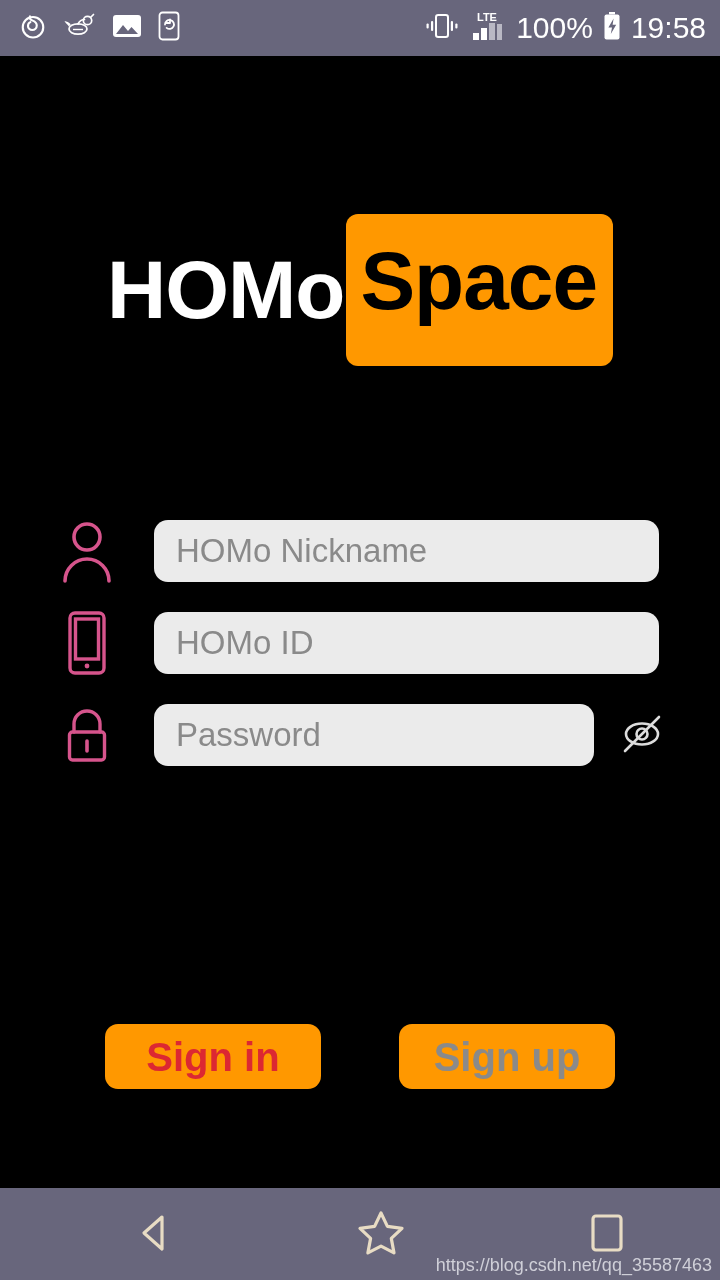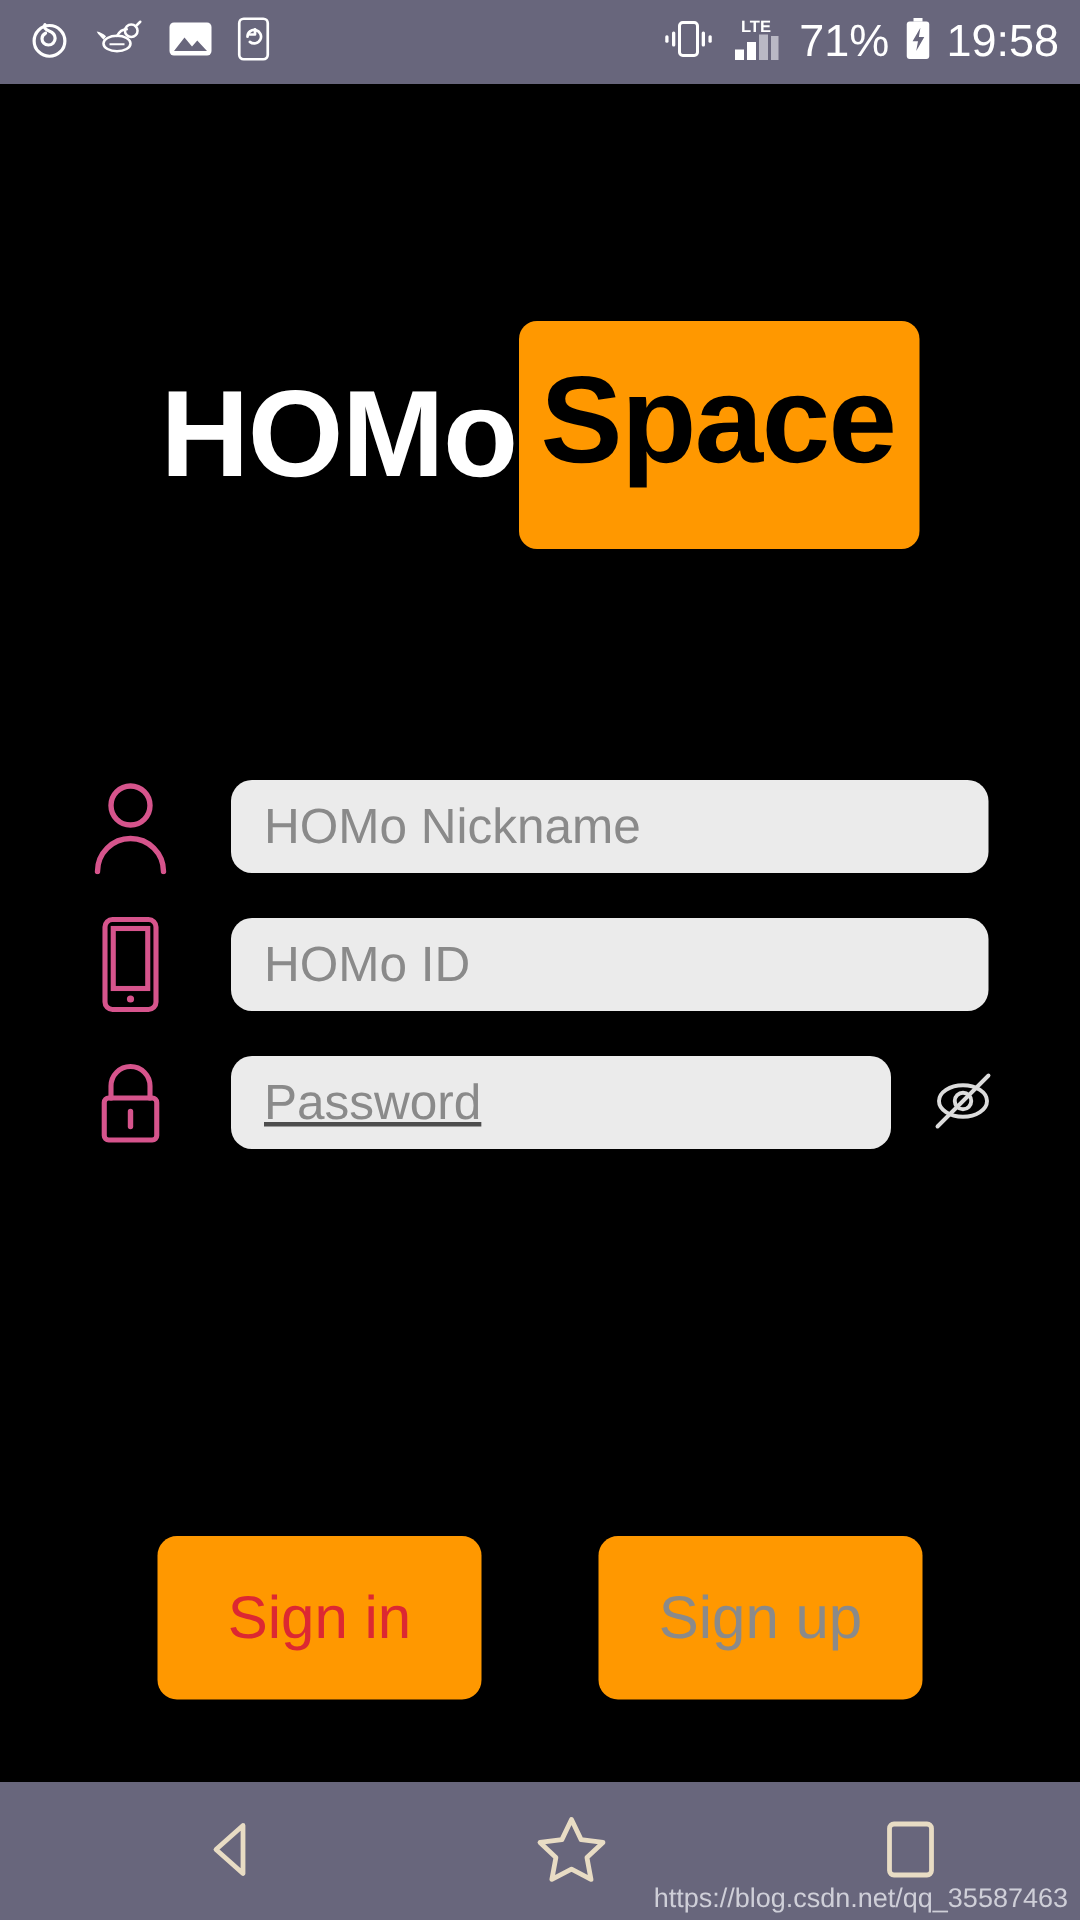--- a/index.html
+++ b/index.html
@@ -74,38 +74,38 @@
     background:#ebebeb;
     border-radius:14px;
     border:none; outline:none;
     font-size:33px; color:#4d4d4d;
     padding:0 22px;
     font-family:"Liberation Sans", sans-serif;
     margin-left:38px;
   }
   .field-input::placeholder { color:#8a8a8a; opacity:1; }
   .w-full { width:505px; }
-  .w-short { width:440px;text-decoration:underline; }
+  .w-short { width:440px; }
   .eye-btn {
     margin-left:22px;
     width:52px; height:52px;
     display:flex; align-items:center; justify-content:center;
     background:none; border:none; cursor:pointer;
   }
 
   
   .actions {
     position:absolute; top:968px; left:0; right:0;
     display:flex; justify-content:center; gap:78px;
   }
   .btn {
-    width:216px; height:109px;
+    width:216px; height:65px;
     background:#FF9800;
     border:none; border-radius:13px;
-    font-size:40px; font-weight:normal;
+    font-size:40px; font-weight:bold;
     font-family:"Liberation Sans", sans-serif;
     cursor:pointer; line-height:1;
   }
   .btn-signin { color:#dc2832; }
   .btn-signup { color:#8a8a8a; }
 
   
   .nav-bar {
     height:92px; flex:0 0 92px;
     background:#68667c;
@@ -183,21 +183,21 @@
       <span class="sb-icon">
         <svg width="38" height="32" viewBox="0 0 38 32">
           <text x="8" y="11" font-family="Liberation Sans, sans-serif" font-size="11" font-weight="bold" fill="#ffffff">LTE</text>
           <rect x="4" y="23" width="6" height="7" fill="#ffffff"></rect>
           <rect x="12" y="18" width="6" height="12" fill="#ffffff"></rect>
           <rect x="20" y="13" width="6" height="17" fill="#b9b8c4"></rect>
           <rect x="28" y="14" width="5" height="16" fill="#b9b8c4"></rect>
         </svg>
       </span>
 
-      <span class="status-text">71%</span>
+      <span class="status-text">100%</span>
 
       <span class="sb-icon">
         <svg width="20" height="30" viewBox="0 0 20 30">
           <rect x="7" y="1" width="6" height="2.4" fill="#ffffff"></rect>
           <rect x="2.5" y="3.4" width="15" height="25" rx="2" fill="#ffffff"></rect>
           <path d="M11.6 7.5l-5.2 9h3.6l-1.2 6.5 5.4-9.3h-3.6z" fill="#68667c"></path>
         </svg>
       </span>
 
       <span class="status-text">19:58</span>

